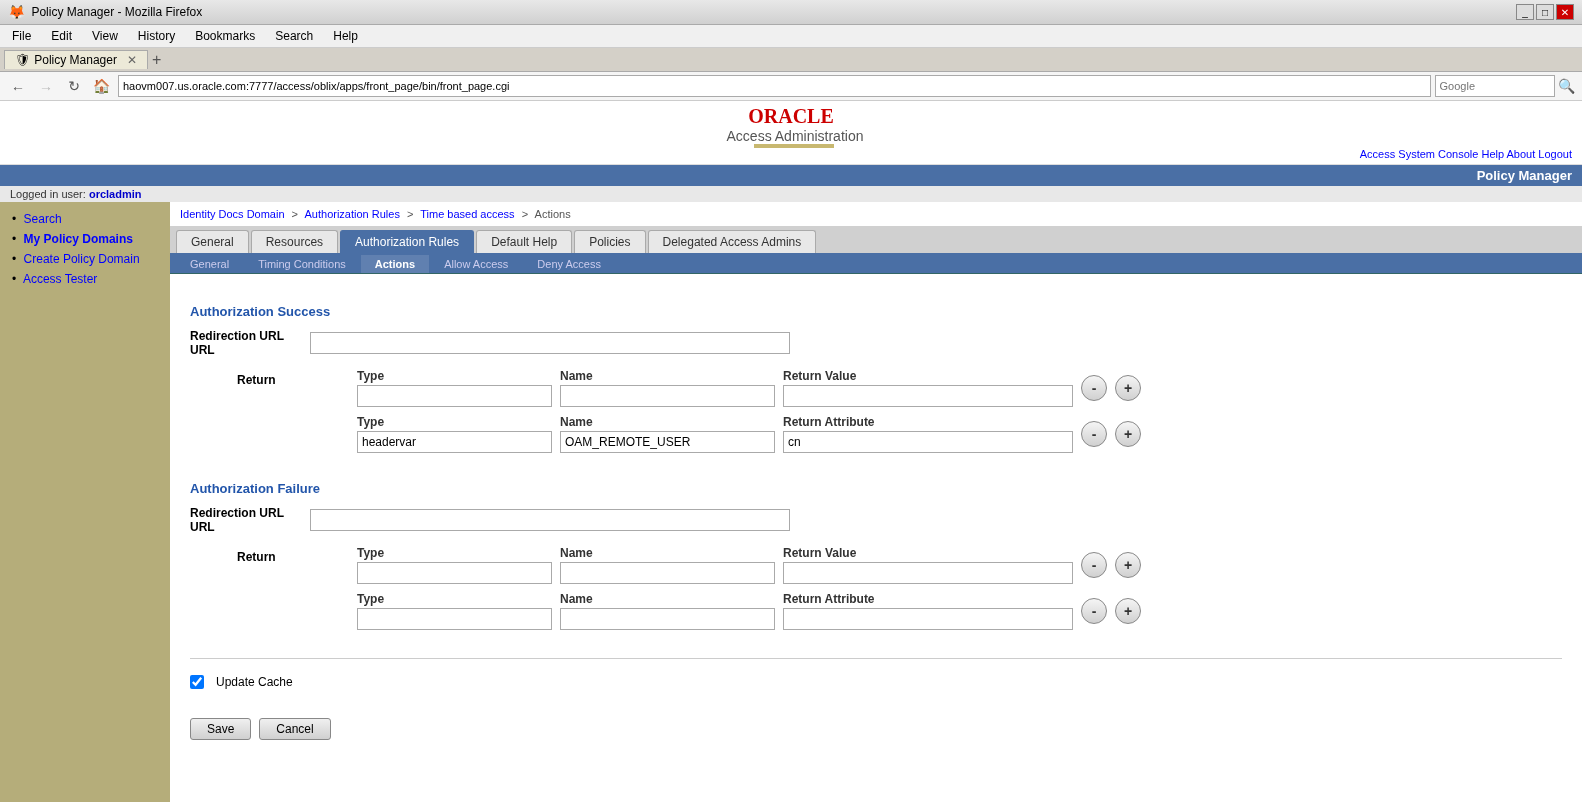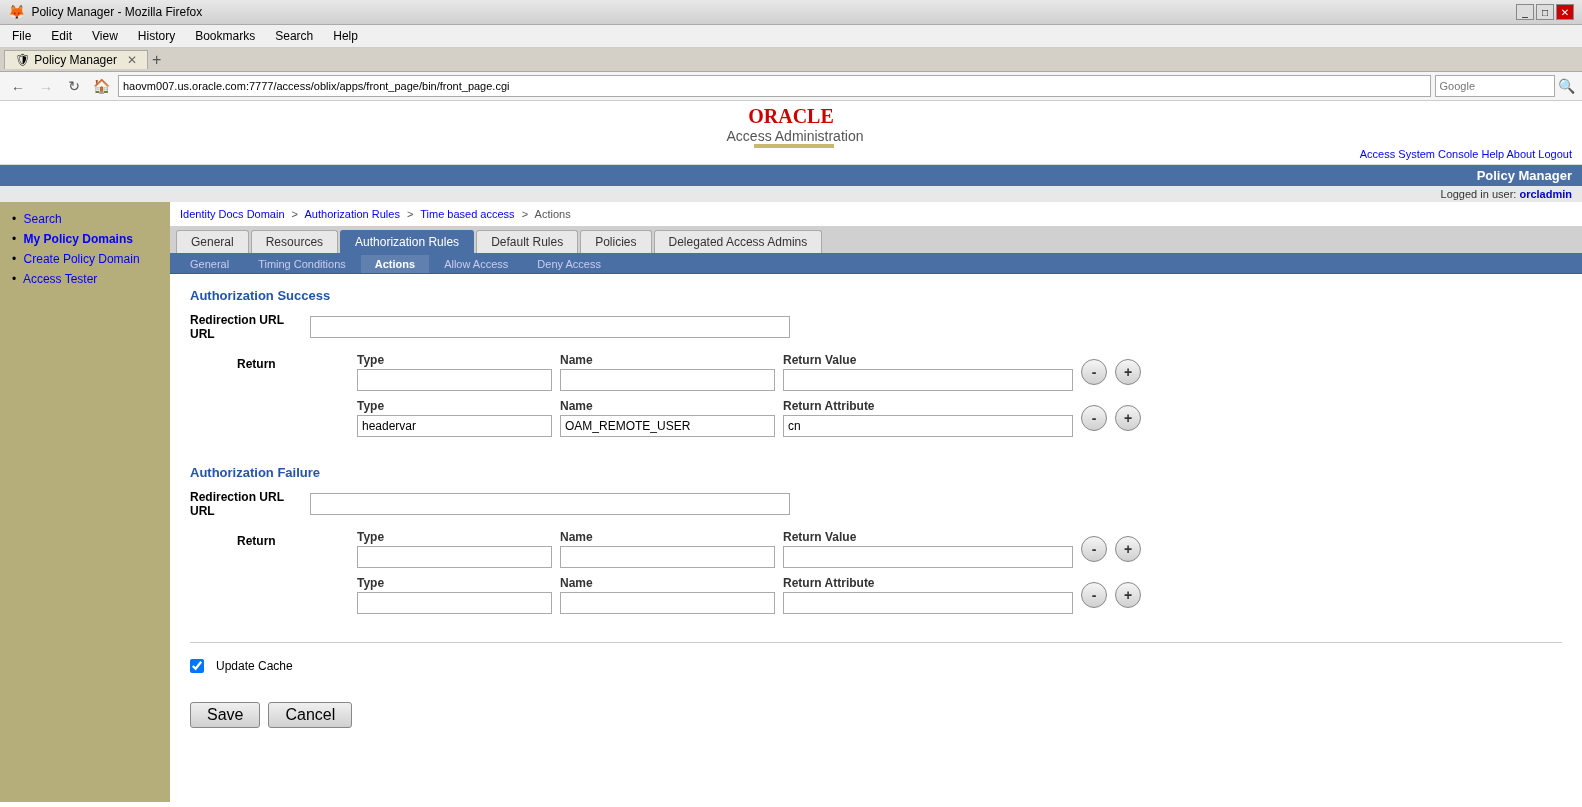--- a/index.html
+++ b/index.html
@@ -77,21 +77,21 @@
 
     
     .policy-bar {
       background: #4a6fa5;
       color: white;
       text-align: right;
       padding: 3px 10px;
       font-size: 13px;
       font-weight: bold;
     }
-    .logged-in { background: #e8e8e8; text-align: right; padding: 2px 10px; font-size: 11px; color: #333; }
+    .logged-in { background: #e8e8e8; padding: 2px 10px; font-size: 11px; color: #333; }
     .logged-in strong { color: #00c; }
 
     
     .main-layout { display: flex; }
 
     
     .sidebar {
       background: #b5ad7a;
       width: 170px;
       min-height: 600px;
@@ -150,21 +150,21 @@
       color: #cce;
       margin-right: 1px;
     }
     .tab-secondary.active {
       background: #6080b0;
       color: white;
       font-weight: bold;
     }
 
     
-    .form-content { padding: 14px 20px; }
+    .form-content { padding: 30px 20px; }
 
     .section-title {
       color: #2255aa;
       font-size: 13px;
       font-weight: bold;
       margin-bottom: 10px;
     }
 
     .redirect-row {
       display: flex;
@@ -202,21 +202,21 @@
 
     .update-cache-row { display: flex; align-items: flex-end; gap: 12px; margin-bottom: 29px; }
     .update-cache-row input[type=checkbox] { width: 14px; height: 14px; }
 
     .buttons-row { display: flex; gap: 8px; }
     .form-btn {
       padding: 3px 16px;
       border: 1px solid #888;
       background: linear-gradient(to bottom, #f0f0f0, #d0d0d0);
       cursor: pointer;
-      font-size: 16px;
+      font-size: 12px;
       border-radius: 3px;
     }
 
     .section-block { margin-bottom: 20px; }
   </style>
 </head>
 <body>
 
 <div class="browser-titlebar">
   <span style="color:#e55; font-size:14px; margin-right:6px;">🦊</span>
@@ -309,21 +309,21 @@
       <span class="sep">&gt;</span>
       <a>Time based access</a>
       <span class="sep">&gt;</span>
       <span>Actions</span>
     </div>
 
     <div class="tabs-primary">
       <div class="tab-primary">General</div>
       <div class="tab-primary">Resources</div>
       <div class="tab-primary active">Authorization Rules</div>
-      <div class="tab-primary">Default Rules</div>
+      <div class="tab-primary">Default Help</div>
       <div class="tab-primary">Policies</div>
       <div class="tab-primary">Delegated Access Admins</div>
     </div>
 
     <div class="tabs-secondary">
       <div class="tab-secondary">General</div>
       <div class="tab-secondary">Timing Conditions</div>
       <div class="tab-secondary active">Actions</div>
       <div class="tab-secondary">Allow Access</div>
       <div class="tab-secondary">Deny Access</div>

